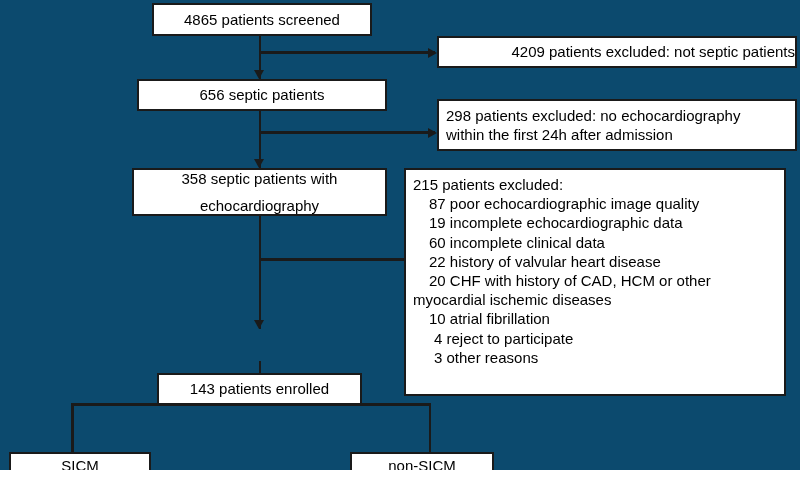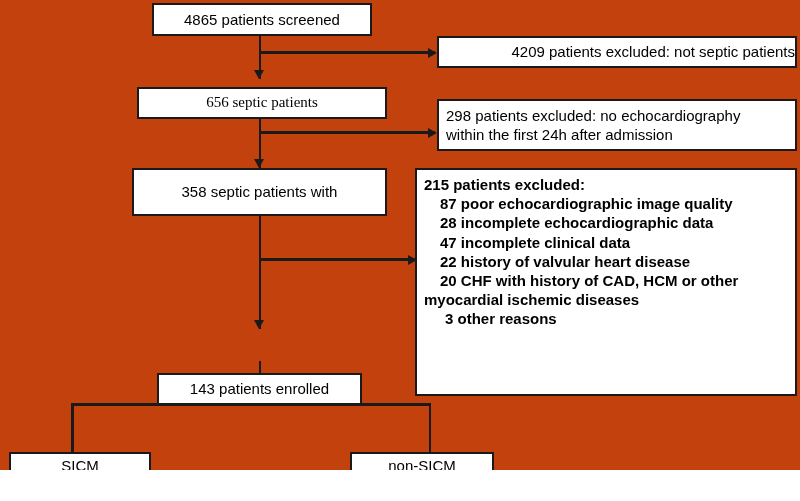--- a/index.html
+++ b/index.html
@@ -5,21 +5,21 @@
 <style>
   html, body {
     margin: 0;
     padding: 0;
     background: #ffffff;
   }
   #canvas {
     position: relative;
     width: 800px;
     height: 470px;
-    background: #c2410c;
+    background: #0c4a6e;
     font-family: "Liberation Sans", sans-serif;
     color: #000000;
     overflow: hidden;
   }
 
   
   .node {
     position: absolute;
     box-sizing: border-box;
     border: 2.5px solid #1a1a1a;
@@ -118,42 +118,45 @@
   <div class="vline" style="left:428.5px; top:403px; height:50px;"></div>
 
   <div class="node" style="left:152px; top:3px; width:220px; height:33px;">
     <span class="line">4865 patients screened</span>
   </div>
 
   <div class="node" style="left:437px; top:36px; width:360px; height:32px;align-items:flex-end;">
     <span class="line">4209 patients excluded: not septic patients</span>
   </div>
 
-  <div class="node" style="left:137px; top:87px; width:250px; height:32px;font-family:Liberation Serif, serif;">
+  <div class="node" style="left:137px; top:79px; width:250px; height:32px;">
     <span class="line">656 septic patients</span>
   </div>
 
   <div class="node node-left-text" style="left:437px; top:99px; width:360px; height:52px; justify-content:center;">
     <span class="line">298 patients excluded: no echocardiography</span>
     <span class="line">within the first 24h after admission</span>
   </div>
 
   <div class="node" style="left:132px; top:168px; width:255px; height:48px;gap:7px;">
     <span class="line">358 septic patients with</span>
+    <span class="line">echocardiography</span>
   </div>
 
-  <div class="node node-left-text" style="left:415px; top:168px; width:382px; height:228px;font-weight:bold;">
+  <div class="node node-left-text" style="left:404px; top:168px; width:382px; height:228px;">
     <div class="excl-list">
       <span class="excl-head">215 patients excluded:</span>
       <span class="excl-item">87 poor echocardiographic image quality</span>
-      <span class="excl-item">28 incomplete echocardiographic data</span>
-      <span class="excl-item">47 incomplete clinical data</span>
+      <span class="excl-item">19 incomplete echocardiographic data</span>
+      <span class="excl-item">60 incomplete clinical data</span>
       <span class="excl-item">22 history of valvular heart disease</span>
       <span class="excl-item">20 CHF with history of CAD, HCM or other</span>
       <span class="excl-item wrap-cont">myocardial ischemic diseases</span>
+      <span class="excl-item">10 atrial fibrillation</span>
+      <span class="excl-item narrow-num">4 reject to participate</span>
       <span class="excl-item narrow-num">3 other reasons</span>
     </div>
   </div>
 
   <div class="node" style="left:157px; top:329px; width:205px; height:32px;margin-top:44px;">
     <span class="line">143 patients enrolled</span>
   </div>
 
   <div class="node" style="left:9px; top:452px; width:142px; height:47px;">
     <span class="line">SICM</span>

